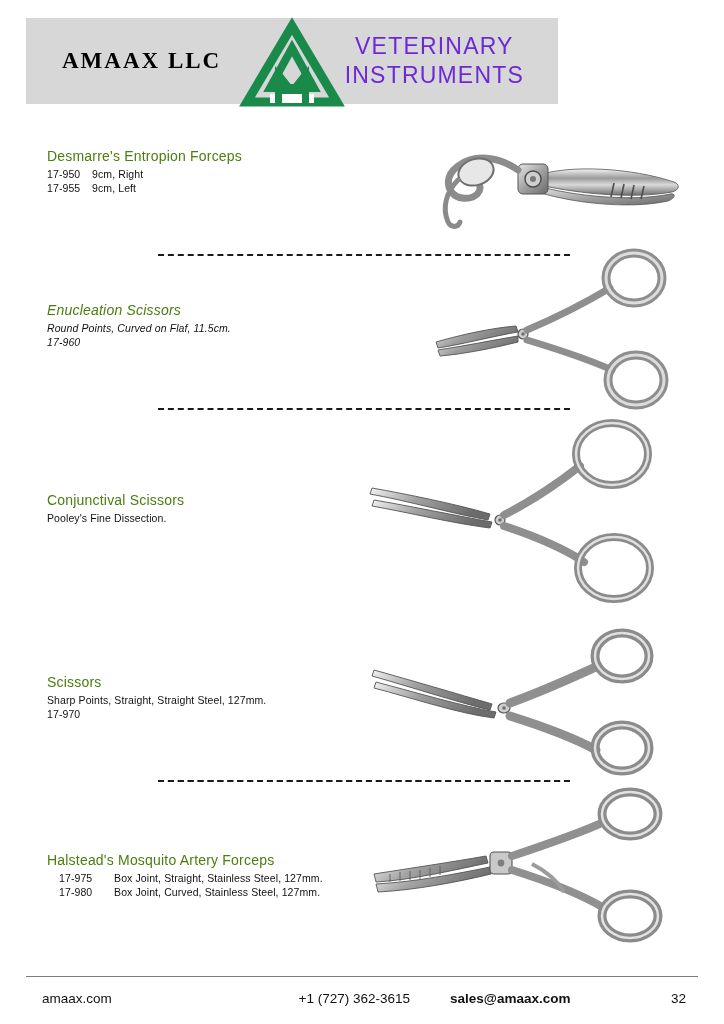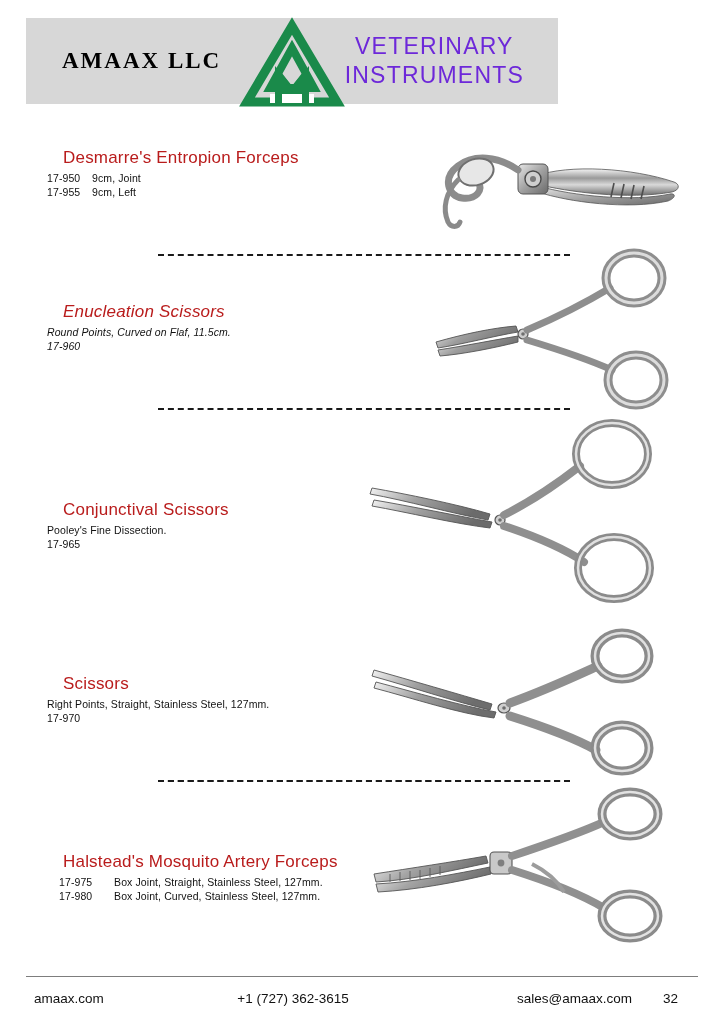--- a/index.html
+++ b/index.html
@@ -59,26 +59,25 @@
     position: absolute;
     left: 0;
     width: 724px;
   }
   .ptext {
     position: absolute;
     left: 47px;
     width: 360px;
   }
   .pname {
-    font-size: 17px;
-    color: #b91c1c;
+    font-size: 14px;
+    color: #4d7c0f;
     letter-spacing: 0.2px;
     white-space: nowrap;
     margin-bottom: 3px;
-    margin-left: 16px;
   }
   .pdesc {
     font-size: 10.5px;
     color: #111;
     line-height: 1.38;
     letter-spacing: 0.1px;
     white-space: nowrap;
   }
   .pdesc span.code { display: inline-block; min-width: 42px; }
   .pdesc span.code.wide { min-width: 52px; margin-left: 12px; }
@@ -98,32 +97,32 @@
   
   .footer-rule {
     position: absolute;
     left: 26px;
     top: 976px;
     width: 672px;
     border-top: 1px solid #7d7d7d;
   }
   .footer {
     position: absolute;
-    left: 18px;
+    left: 26px;
     top: 984px;
     width: 672px;
     height: 28px;
     display: flex;
     align-items: center;
     font-size: 13.5px;
     color: #111;
   }
   .footer .site { width: 150px; padding-left: 16px; }
-  .footer .phone { flex: 1; text-align: center; padding-right: 40px;}
-  .footer .mail { width: 190px; text-align: right; }
+  .footer .phone { flex: 1; text-align: right; padding-right: 40px;}
+  .footer .mail { width: 190px; text-align: left; font-weight: bold; }
   .footer .page { width: 46px; text-align: right; padding-right: 12px; }
 
   svg { display: block; overflow: visible; }
 </style>
 </head>
 <body>
 
 <div class="header">
   <div class="brand">AMAAX LLC</div>
 
@@ -141,21 +140,21 @@
     <div>VETERINARY</div>
     <div>INSTRUMENTS</div>
   </div>
 </div>
 
 <div class="product" style="top:140px;">
   <div class="ptext" style="top:8px;">
     <div class="pname">Desmarre's Entropion Forceps</div>
     <div class="pdesc">
       <span class="code">17-950</span>
-      <span>9cm, Joint</span>
+      <span>9cm, Right</span>
     </div>
     <div class="pdesc">
       <span class="code">17-955</span>
       <span>9cm, Left</span>
     </div>
   </div>
 
   <div class="img-area" style="left:418px; top:0px;">
     <svg width="270" height="95" viewBox="0 0 270 95">
       <defs>
@@ -230,27 +229,24 @@
       <ellipse cx="204" cy="24" rx="28" ry="25" fill="none" stroke="#dcdcdc" stroke-width="3"></ellipse>
       <ellipse cx="206" cy="126" rx="28" ry="25" fill="none" stroke="#8e8e8e" stroke-width="9"></ellipse>
       <ellipse cx="206" cy="126" rx="28" ry="25" fill="none" stroke="#dcdcdc" stroke-width="3"></ellipse>
     </svg>
   </div>
 
   <div class="divider" style="top:112px;"></div>
 </div>
 
 <div class="product" style="top:470px;">
-  <div class="ptext" style="top:30px;">
+  <div class="ptext" style="top:22px;">
     <div class="pname">Conjunctival Scissors</div>
     <div class="pdesc">
       <span>Pooley's Fine Dissection.</span>
-    </div>
-    <div class="pdesc">
-      <span>17-965</span>
     </div>
   </div>
 
   <div class="img-area" style="left:366px; top:-48px;">
     <svg width="300" height="180" viewBox="0 0 300 180">
       <defs>
         <linearGradient id="st4" x1="0" y1="0" x2="1" y2="0.3">
           <stop offset="0%" stop-color="#f2f2f2"></stop>
           <stop offset="45%" stop-color="#a1a1a1"></stop>
           <stop offset="100%" stop-color="#6b6b6b"></stop>
@@ -273,21 +269,21 @@
     </svg>
   </div>
 
   <div class="divider" style="top:310px;"></div>
 </div>
 
 <div class="product" style="top:662px;">
   <div class="ptext" style="top:12px;">
     <div class="pname">Scissors</div>
     <div class="pdesc">
-      <span>Right Points, Straight, Stainless Steel, 127mm.</span>
+      <span>Sharp Points, Straight, Straight Steel, 127mm.</span>
     </div>
     <div class="pdesc">
       <span>17-970</span>
     </div>
   </div>
 
   <div class="img-area" style="left:370px; top:-30px;">
     <svg width="300" height="140" viewBox="0 0 300 140">
       <defs>
         <linearGradient id="st5" x1="0" y1="0" x2="1" y2="0.3">

